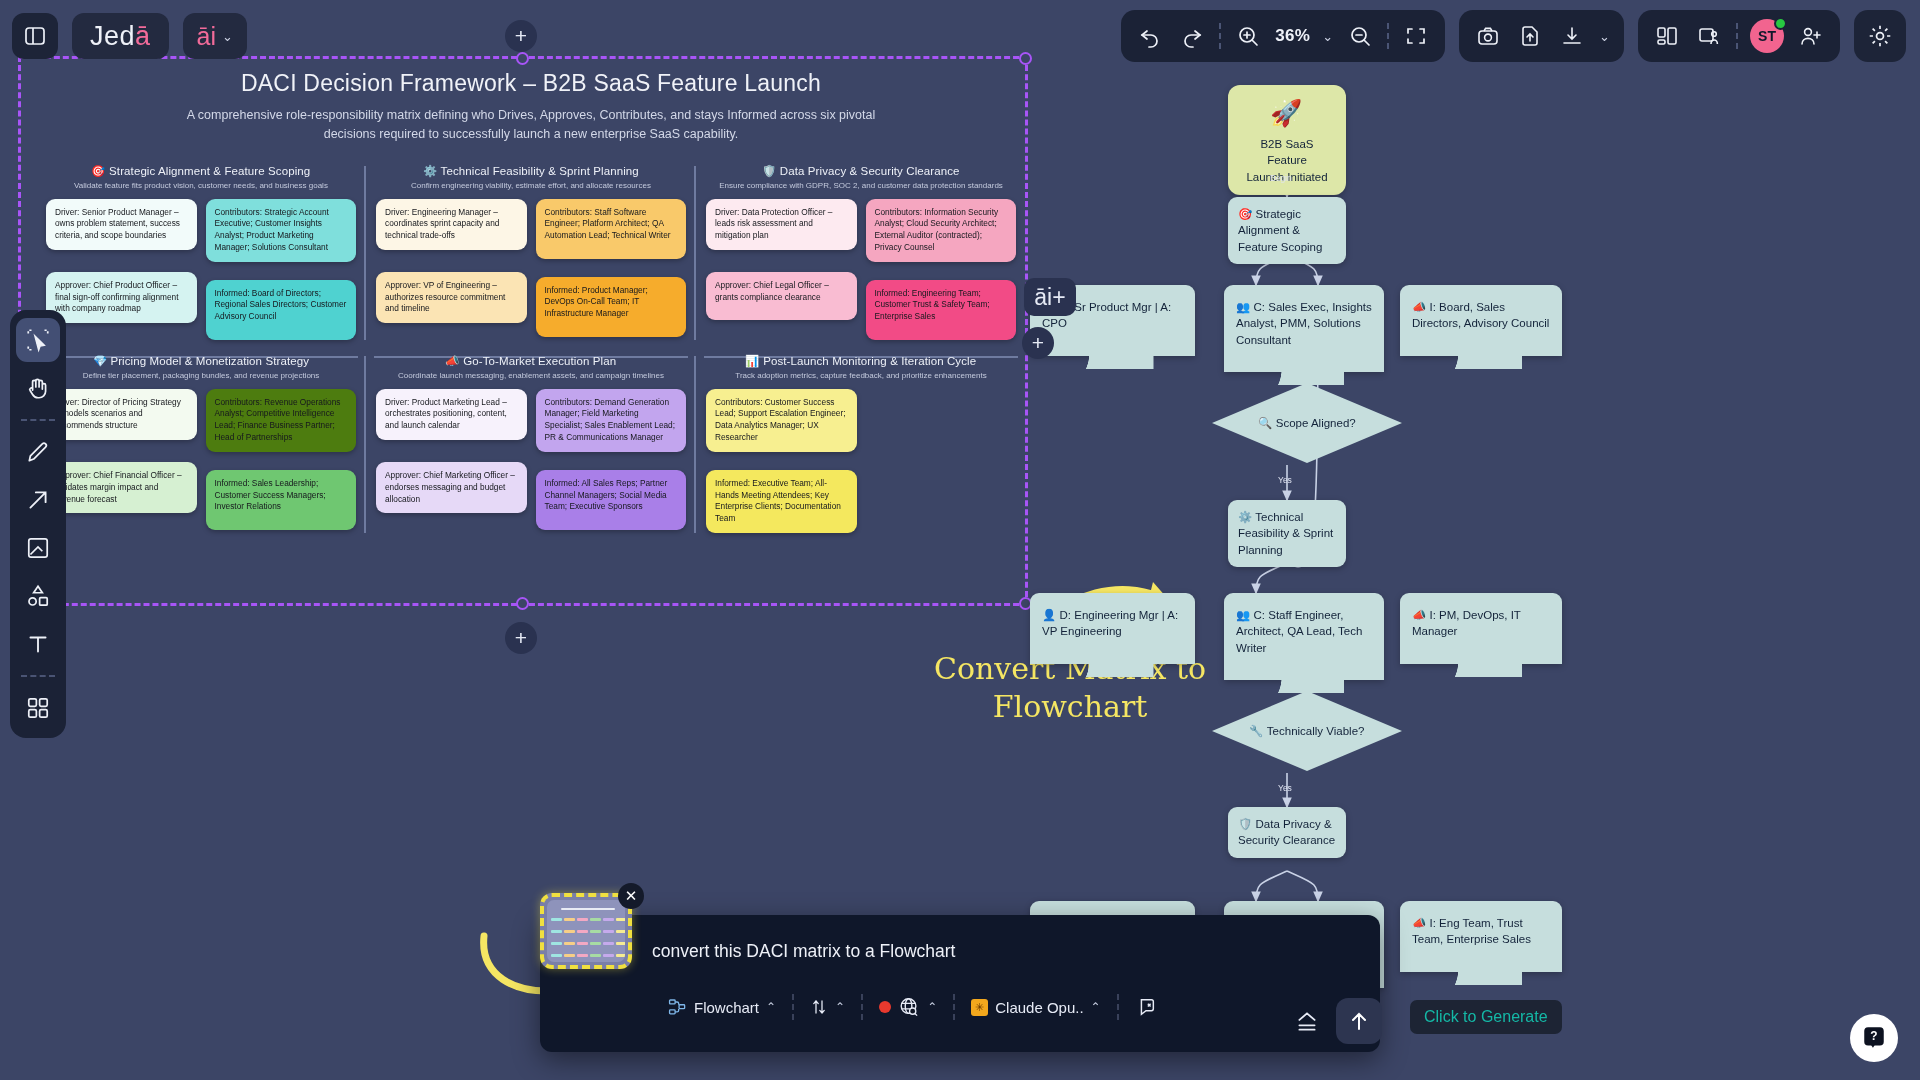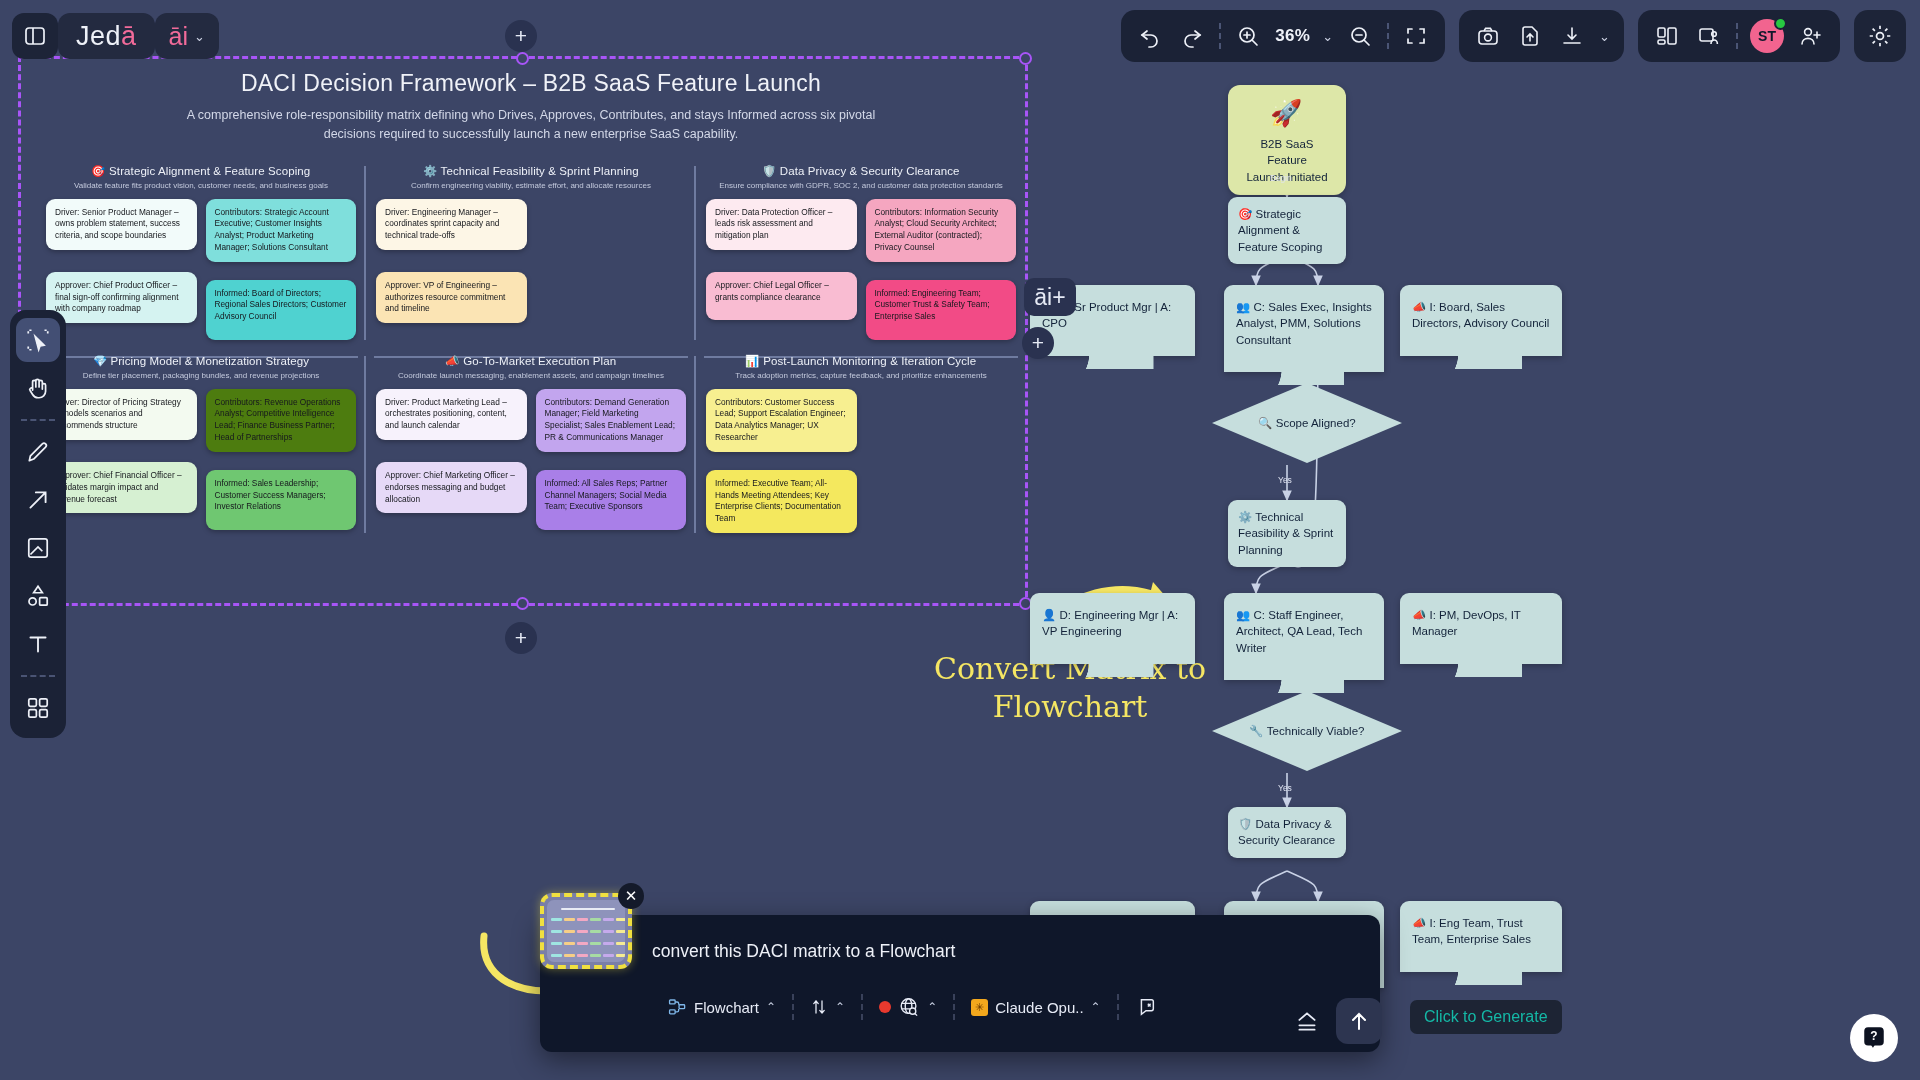--- a/index.html
+++ b/index.html
@@ -5,21 +5,21 @@
   * { box-sizing: border-box; margin:0; padding:0; }
   html,body{ width:1920px; height:1080px; overflow:hidden; }
   body{
     background:#3c4566;
     font-family:"Liberation Sans", sans-serif;
     color:#fff;
     position:relative;
   }
   
   .topbar{ position:absolute; top:0; left:0; width:1920px; height:72px; display:flex; align-items:center; z-index:60; }
-  .tb-left{ display:flex; align-items:center; gap:0; padding-left:12px; }
+  .tb-left{ display:flex; align-items:center; gap:14px; padding-left:12px; }
   .sq-btn{
     width:46px;height:46px;border-radius:12px;background:#1d2438;
     display:flex;align-items:center;justify-content:center;cursor:pointer;
   }
   .logo-pill{
     height:46px;border-radius:12px;background:#232a40;display:flex;align-items:center;
     padding:0 18px;font-size:27px;letter-spacing:.5px;cursor:pointer;
   }
   .logo-pill .w{color:#eef1f8;}
   .logo-pill .p{color:#f26b9a;}
@@ -212,20 +212,24 @@
             </div>
           </div>
         </div>
         <div class="cell brd-r brd-b">
           <div class="cell-h"><span class="em">⚙️</span>Technical Feasibility &amp; Sprint Planning</div>
           <div class="cell-s">Confirm engineering viability, estimate effort, and allocate resources</div>
           <div class="cardrow">
             <div class="colA">
               <div class="card" style="background: rgb(253, 246, 230);">Driver: Engineering Manager – coordinates sprint capacity and technical trade-offs</div>
               <div class="card" style="background: rgb(251, 228, 180);">Approver: VP of Engineering – authorizes resource commitment and timeline</div>
+            </div>
+            <div class="colB">
+              <div class="card tall" style="background: rgb(249, 201, 106);">Contributors: Staff Software Engineer; Platform Architect; QA Automation Lead; Technical Writer</div>
+              <div class="card tall" style="background: rgb(246, 172, 44);">Informed: Product Manager; DevOps On-Call Team; IT Infrastructure Manager</div>
             </div>
           </div>
         </div>
         <div class="cell brd-b">
           <div class="cell-h"><span class="em">🛡️</span>Data Privacy &amp; Security Clearance</div>
           <div class="cell-s">Ensure compliance with GDPR, SOC 2, and customer data protection standards</div>
           <div class="cardrow">
             <div class="colA">
               <div class="card" style="background: rgb(253, 234, 240);">Driver: Data Protection Officer – leads risk assessment and mitigation plan</div>
               <div class="card" style="background: rgb(249, 188, 210);">Approver: Chief Legal Officer – grants compliance clearance</div>

